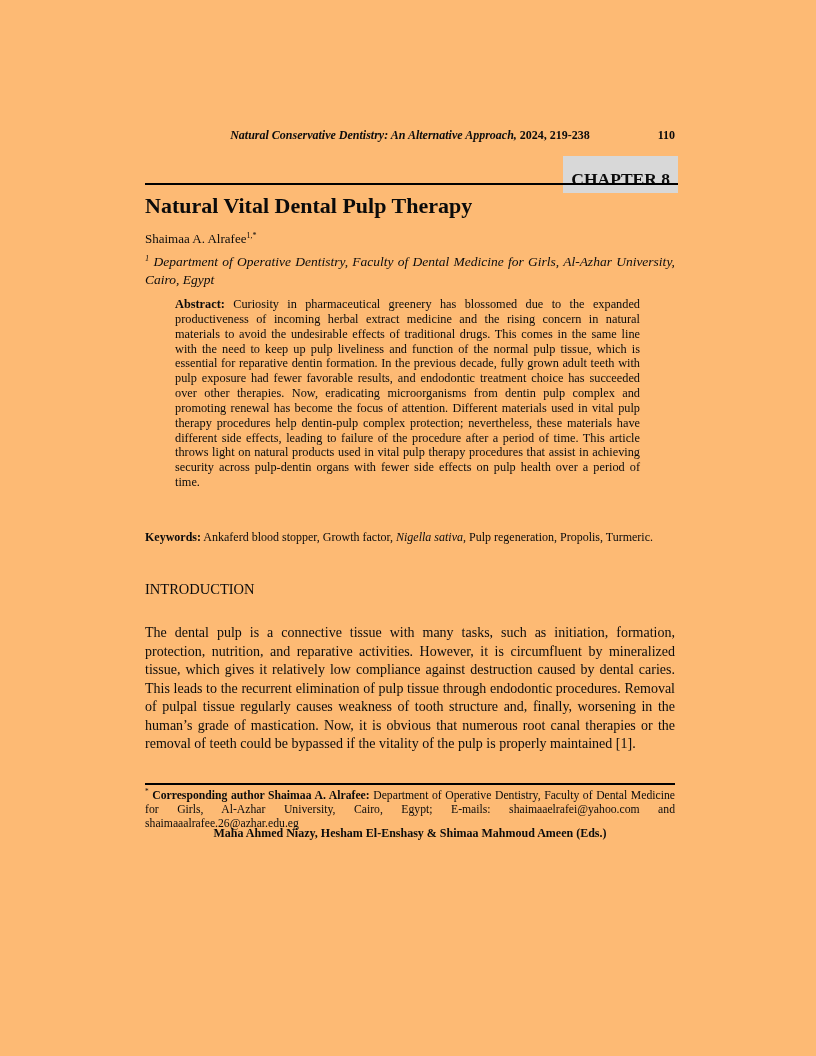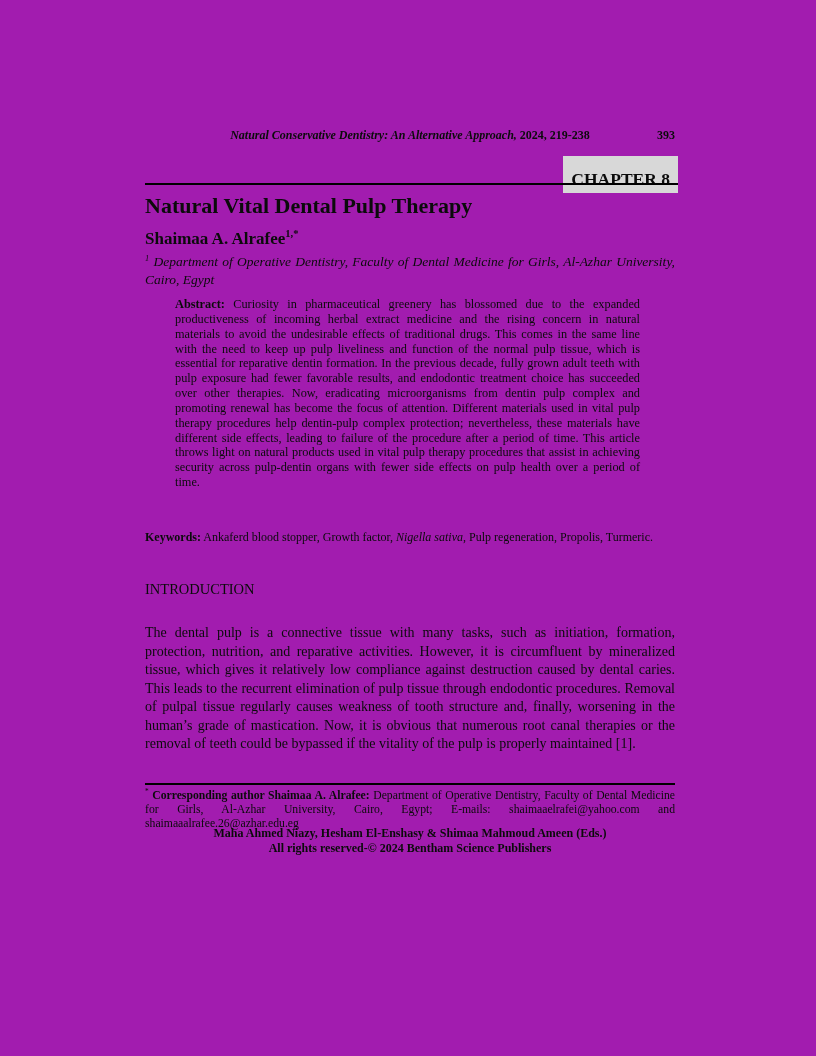--- a/index.html
+++ b/index.html
@@ -1,19 +1,19 @@
 <!DOCTYPE html>
 <html><head>
 <meta charset="utf-8">
 <style>
   html,body{margin:0;padding:0;background:#ffffff;}
   .page{
     position:relative;
     width:816px;height:1056px;
-    background:#a21caf;
+    background:#fdba74;
     font-family:"Liberation Serif","DejaVu Serif",serif;
     color:#0b0b0b;
     overflow:hidden;
   }
   .content{position:absolute;left:145px;top:0;width:530px;height:1056px;}
   .abs{position:absolute;left:0;width:530px;}
 
   .running-header{top:128px;font-size:12px;font-weight:bold;text-align:center;line-height:14px;}
   .running-header .citation i{font-style:italic;}
   .running-header .pagenum{position:absolute;right:0;top:0;font-style:normal;}
@@ -21,21 +21,21 @@
   .chapter-label{
     position:absolute;top:156px;right:-3px;
     background:#d8d8d8;
     font-size:17.5px;font-weight:bold;
     padding:12px 8px 3px 8px;
     line-height:22px;
   }
   .head-rule{position:absolute;top:183px;left:0;width:533px;border-top:2.2px solid #000;}
 
   .title{top:192px;font-size:22px;font-weight:bold;line-height:27px;margin:0;}
-  .author{top:229px;font-size:17px;font-weight:bold;line-height:19px;}
+  .author{top:229px;font-size:13px;font-weight:normal;line-height:19px;}
   .affiliation{top:253px;font-size:13.5px;font-style:italic;line-height:17.5px;text-align:justify;}
 
   .abstract{top:297px;left:30px;width:465px;font-size:12.3px;line-height:14.85px;text-align:justify;}
   .abstract b{font-weight:bold;}
 
   .keywords{top:527px;font-size:12px;line-height:21.5px;text-align:justify;}
   .keywords b{font-weight:bold;}
   .keywords i{font-style:italic;}
 
   .section-heading{top:581px;font-size:14.5px;font-weight:normal;line-height:17px;margin:0;}
@@ -49,21 +49,21 @@
   sup{font-size:62%;line-height:0;vertical-align:super;}
 </style>
 </head>
 <body>
 
 <div class="page">
   <div class="content">
 
     <div class="abs running-header">
       <span class="citation"><i>Natural Conservative Dentistry: An Alternative Approach,</i><span> 2024, 219-238</span></span>
-      <span class="pagenum">393</span>
+      <span class="pagenum">110</span>
     </div>
 
     <span class="chapter-label">CHAPTER 8</span>
     <div class="head-rule"></div>
 
     <h1 class="abs title">Natural Vital Dental Pulp Therapy</h1>
 
     <div class="abs author"><span>Shaimaa A. Alrafee</span><sup>1,*</sup></div>
 
     <div class="abs affiliation"><sup>1</sup><span> Department of Operative Dentistry, Faculty of Dental Medicine for Girls, Al-Azhar University, Cairo, Egypt</span></div>
@@ -73,17 +73,16 @@
     <div class="abs keywords"><b>Keywords:</b><span> Ankaferd blood stopper, Growth factor, </span><i>Nigella sativa</i><span>, Pulp regeneration, Propolis, Turmeric.</span></div>
 
     <h2 class="abs section-heading">INTRODUCTION</h2>
 
     <p class="abs body-para">The dental pulp is a connective tissue with many tasks, such as initiation, formation, protection, nutrition, and reparative activities. However, it is circumfluent by mineralized tissue, which gives it relatively low compliance against destruction caused by dental caries. This leads to the recurrent elimination of pulp tissue through endodontic procedures. Removal of pulpal tissue regularly causes weakness of tooth structure and, finally, worsening in the human’s grade of mastication. Now, it is obvious that numerous root canal therapies or the removal of teeth could be bypassed if the vitality of the pulp is properly maintained [1].</p>
 
     <div class="abs footnote"><sup>*</sup><b> Corresponding author Shaimaa A. Alrafee:</b><span> Department of Operative Dentistry, Faculty of Dental Medicine for Girls, Al-Azhar University, Cairo, Egypt; E-mails: shaimaaelrafei@yahoo.com and shaimaaalrafee.26@azhar.edu.eg</span></div>
 
     <div class="abs imprint">
       <div>Maha Ahmed Niazy, Hesham El-Enshasy &amp; Shimaa Mahmoud Ameen (Eds.)</div>
-      <div>All rights reserved-© 2024 Bentham Science Publishers</div>
     </div>
 
   </div>
 </div>
 
 </body></html>

